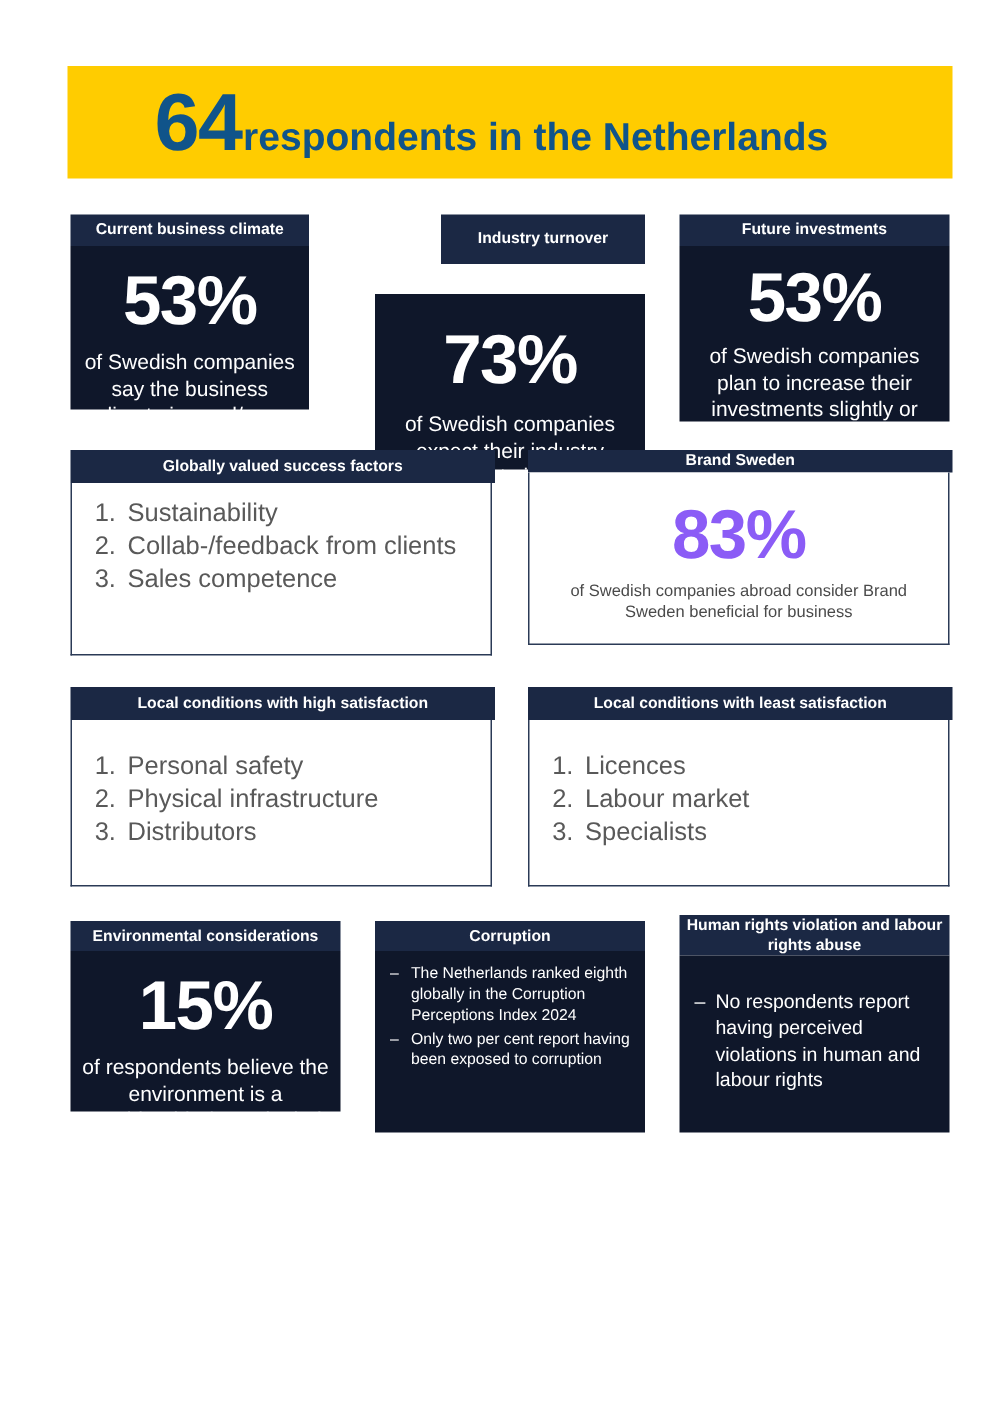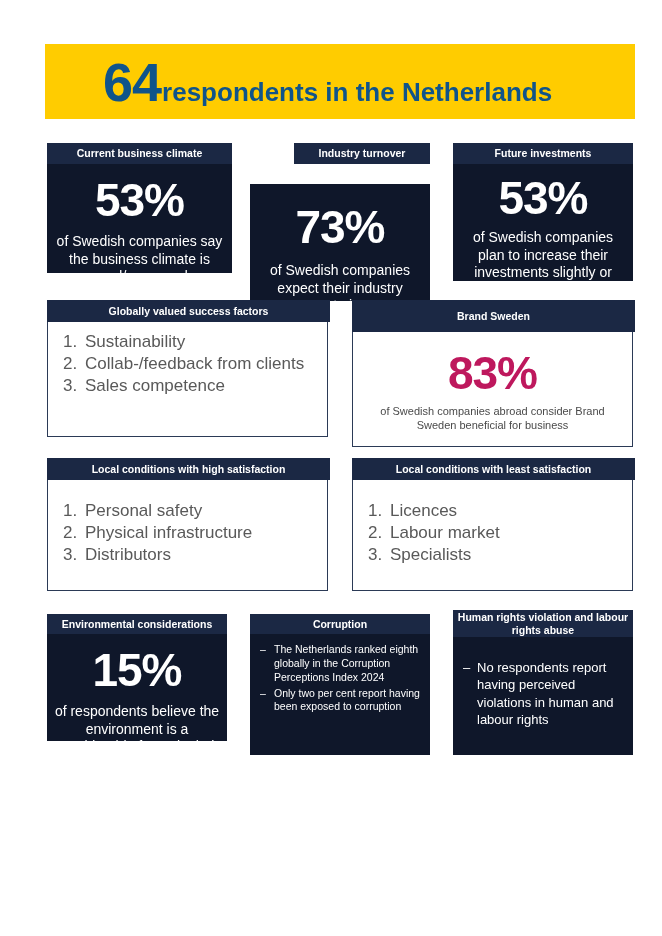--- a/index.html
+++ b/index.html
@@ -63,21 +63,21 @@
     border:1px solid #2b3a56;
     border-top:none;
     box-sizing:border-box;
   }
 
   .big-num{
     font-size:46px;font-weight:bold;line-height:1;
     text-align:center;color:#ffffff;
     letter-spacing:-1px;
   }
-  .big-num.dark{color:#be185d;}
+  .big-num.dark{color:#8b5cf6;}
   .stat-sub{
     font-size:14px;line-height:1.25;text-align:center;
     padding:0 6px;
   }
   .stat-sub.dark{color:#4a4a4a;font-size:11px;}
 
   
   ol.num-list{
     margin:0;padding:0 10px 0 34px;
     list-style:decimal;
@@ -110,30 +110,30 @@
 <div class="page">
 
 
   <div class="banner">
     <div class="banner-inner">
       <span class="banner-num">64</span>
       <span class="banner-txt">respondents in the Netherlands</span>
     </div>
   </div>
 
-  <div class="card" style="left:47px;top:143px;width:185px;">
+  <div class="card" style="left:47px;top:143px;width:159px;">
     <div class="card-head" style="height:21px;">Current business climate</div>
     <div class="card-body-navy" style="height:109px;padding-top:13px;">
       <div class="big-num">53%</div>
       <div class="stat-sub" style="margin-top:10px;">of Swedish companies say the business climate is good/very good</div>
     </div>
   </div>
 
   <div class="card" style="left:250px;top:143px;width:180px;">
-    <div class="card-head" style="height:21px;margin-left:44px;">Industry turnover</div>
+    <div class="card-head" style="height:33px;margin-left:44px;">Industry turnover</div>
     <div class="card-body-navy" style="height:117px;padding-top:20px;margin-top:20px;">
       <div class="big-num">73%</div>
       <div class="stat-sub" style="margin-top:12px;">of Swedish companies expect their industry turnover to increase</div>
     </div>
   </div>
 
   <div class="card" style="left:453px;top:143px;width:180px;">
     <div class="card-head" style="height:21px;">Future investments</div>
     <div class="card-body-navy" style="height:117px;padding-top:11px;">
       <div class="big-num">53%</div>
@@ -146,21 +146,21 @@
     <div class="card-body-white" style="width:281px;height:115px;padding-top:9px;">
       <ol class="num-list">
         <li>Sustainability</li>
         <li>Collab-/feedback from clients</li>
         <li>Sales competence</li>
       </ol>
     </div>
   </div>
 
   <div class="card" style="left:352px;top:300px;width:283px;">
-    <div class="card-head" style="height:32px;">Brand Sweden</div>
+    <div class="card-head" style="height:15px;">Brand Sweden</div>
     <div class="card-body-white" style="width:281px;height:115px;padding-top:18px;">
       <div class="big-num dark">83%</div>
       <div class="stat-sub dark" style="margin-top:9px;padding:0 14px;">of Swedish companies abroad consider Brand Sweden beneficial for business</div>
     </div>
   </div>
 
   <div class="card" style="left:352px;top:458px;width:283px;">
     <div class="card-head" style="height:22px;">Local conditions with least satisfaction</div>
     <div class="card-body-white" style="width:281px;height:111px;padding-top:20px;">
       <ol class="num-list">

